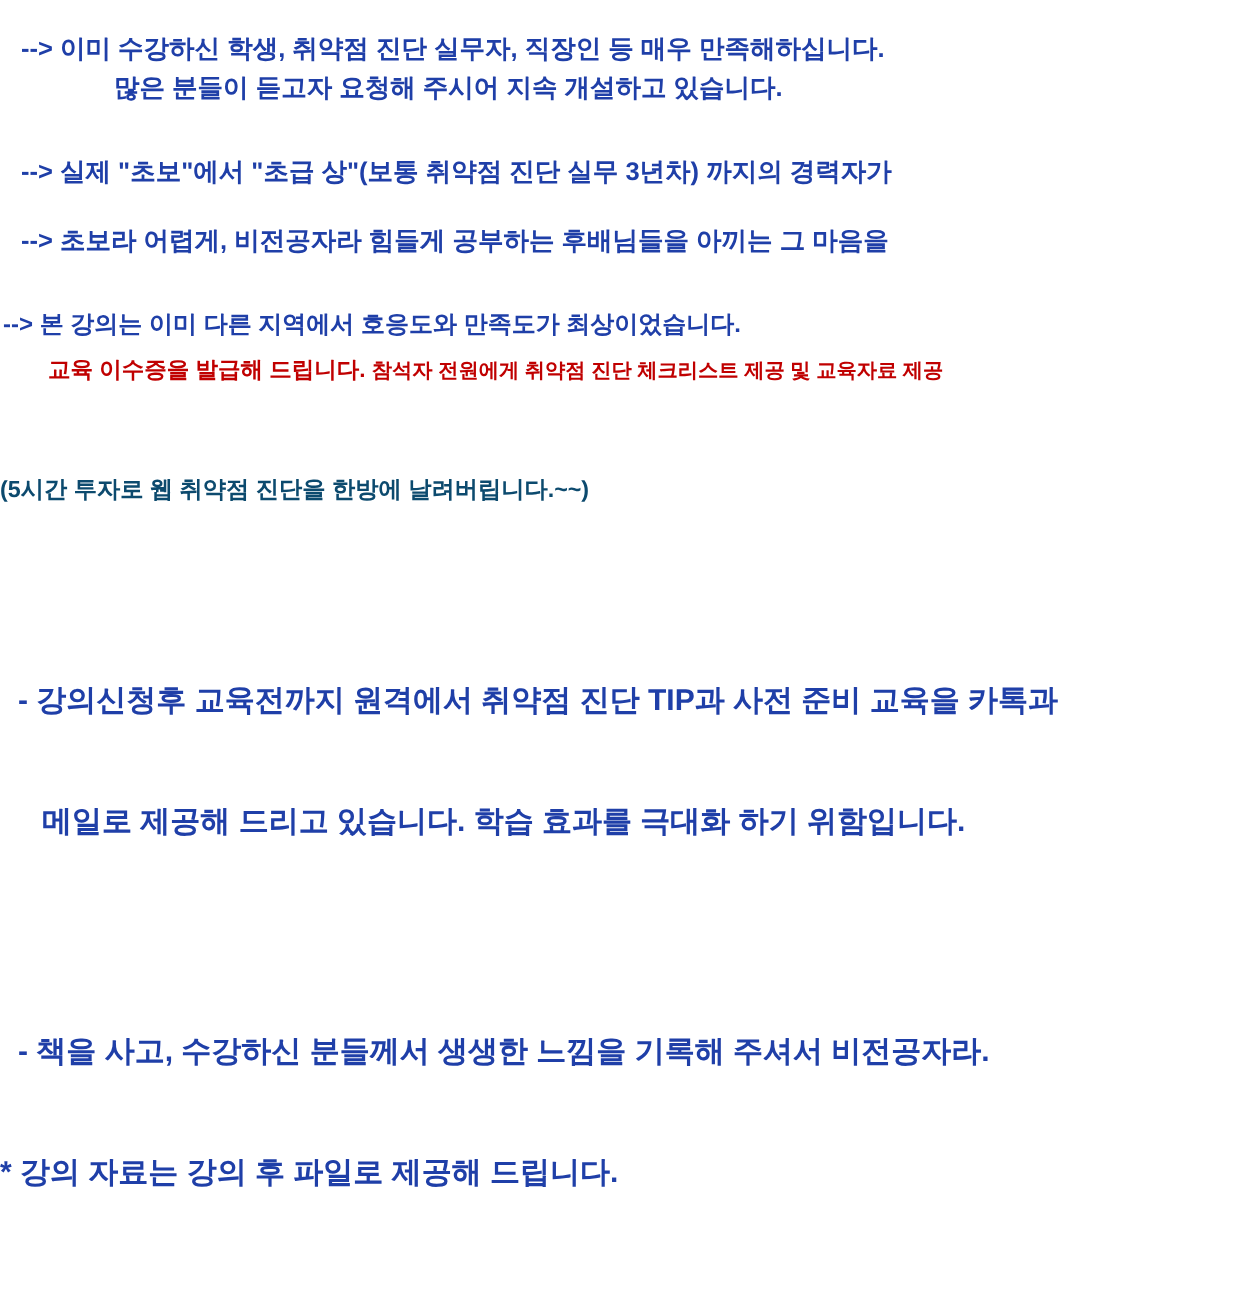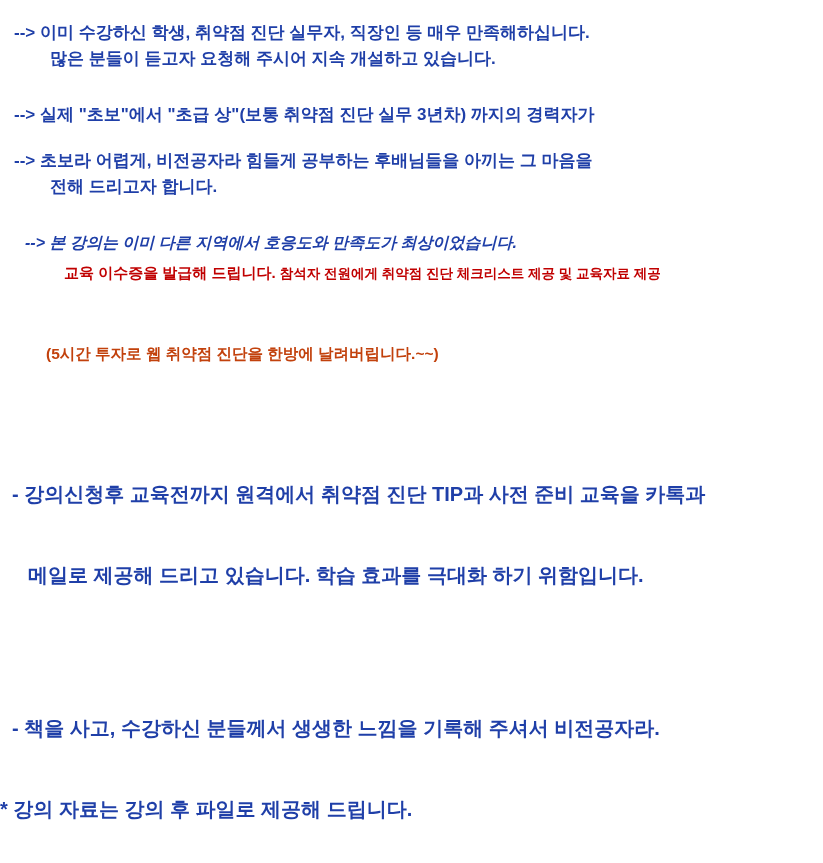--- a/index.html
+++ b/index.html
@@ -27,44 +27,43 @@
     color: #1f3fa8;
     font-size: 17px;
     line-height: 26px;
     font-weight: bold;
     letter-spacing: 0px;
   }
   .blue-block .ln {
     white-space: pre;
   }
   .indent-1 { padding-left: 14px; }
-  .indent-2 { padding-left: 50px; }
-  .indent-6 { padding-left: 25px; font-style: italic; }
+  .indent-2 { padding-left: 76px; }
+  .indent-6 { padding-left: 2px; }
   .gap-md { height: 20px; }
   .gap-lg { height: 30px; }
   .gap-xl { height: 40px; }
 
   
   .red-line {
     color: #c00000;
     font-weight: bold;
     font-size: 15px;
     line-height: 22px;
-    padding-left: 64px;
+    padding-left: 32px;
     white-space: pre;
   }
   .red-line .small {
     font-size: 13.5px;
   }
   .red-line-2 {
-    color: #c2410c;
+    color: #0c4a6e;
     font-weight: bold;
     font-size: 15.5px;
     line-height: 22px;
-    padding-left: 46px;
     white-space: pre;
   }
 
   
   .blue-dash {
     color: #1f3fa8;
     font-size: 20px;
     line-height: 27px;
     font-weight: bold;
     white-space: pre;
@@ -88,21 +87,20 @@
   <div class="gap-lg"></div>
 
   <div class="blue-block">
     <div class="ln indent-1"><span>--&gt;</span> <span>실제 "초보"에서 "초급 상"(보통 취약점 진단 실무 3년차) 까지의 경력자가</span></div>
   </div>
 
   <div class="gap-md"></div>
 
   <div class="blue-block">
     <div class="ln indent-1"><span>--&gt;</span> <span>초보라 어렵게, 비전공자라 힘들게 공부하는 후배님들을 아끼는 그 마음을</span></div>
-    <div class="ln indent-2">전해 드리고자 합니다.</div>
   </div>
 
   <div class="gap-lg"></div>
 
   <div class="blue-block" style="font-size:16px;">
     <div class="ln indent-6"><span>--&gt;</span> <span>본 강의는 이미 다른 지역에서 호응도와 만족도가 최상이었습니다.</span></div>
   </div>
 
   <div style="height:6px;"></div>
 

